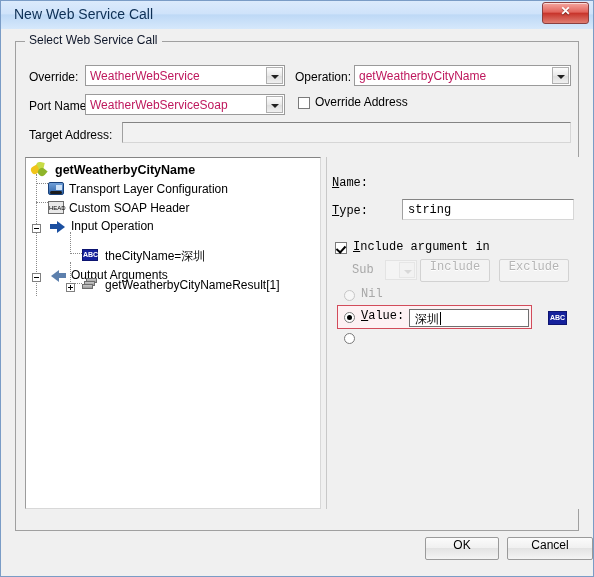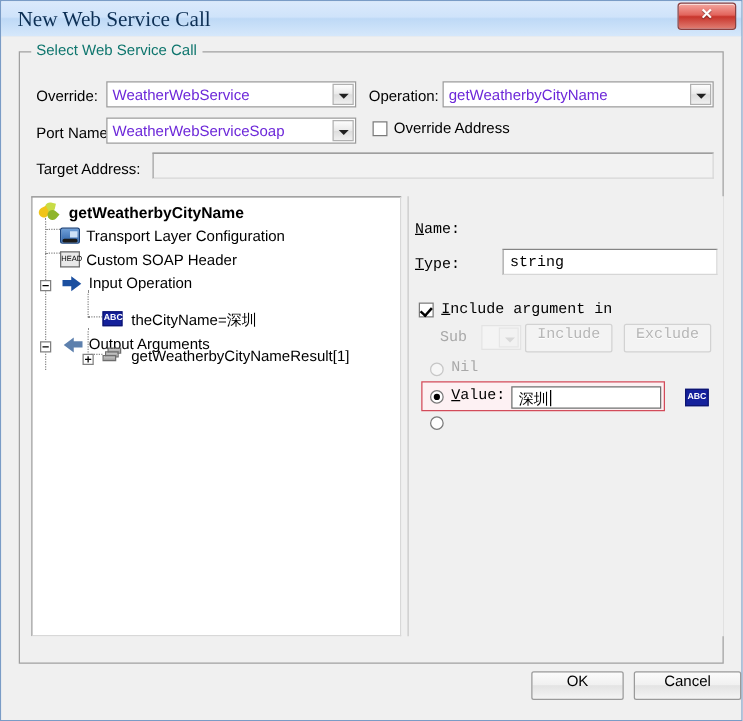--- a/index.html
+++ b/index.html
@@ -18,22 +18,22 @@
     background:linear-gradient(180deg,#eaf2fb 0%,#dfeaf7 100%);
   }
   
   .titlebar{
     position:absolute;left:0;top:0;right:0;height:28px;
     background:linear-gradient(180deg,#dbeafc 0%,#cfe3fa 45%,#bed9f6 50%,#d6e8fb 100%);
     border-bottom:1px solid #c3d6ea;
   }
   .title-text{
     position:absolute;left:13px;top:5px;
-    font-size:17px;color:#0d2f54;
-    font-family:Liberation Serif, serif;
+    font-size:14px;color:#0d2f54;
+    font-family:Liberation Sans, sans-serif;
     white-space:nowrap;
   }
   .close-btn{
     position:absolute;right:4px;top:1px;width:45px;height:20px;
     border:1px solid #8a4040;border-radius:3px;
     background:linear-gradient(180deg,#f4a7a0 0%,#e2645c 45%,#c8352c 52%,#e07d72 100%);
     box-shadow:inset 0 1px 0 rgba(255,255,255,.6);
     cursor:pointer;
   }
   .close-btn .x{
@@ -50,32 +50,32 @@
   
   .groupbox{
     position:absolute;left:14px;top:12px;width:564px;height:490px;
     border:1px solid #a0a0a0;
     box-sizing:border-box;
     background:transparent;
   }
   .groupbox-title{
     position:absolute;left:24px;top:4px;
     background:#f0f0f0;padding:0 4px;
-    font-size:12px;color:#0f766e;
+    font-size:12px;color:#0f172a;
     white-space:nowrap;
   }
   
   .lbl{position:absolute;font-size:12px;color:#000;white-space:nowrap;}
   .lbl.disabled{color:#a8a8a8;}
   .combo{
     position:absolute;box-sizing:border-box;height:21px;
     border:1px solid #9a9a9a;background:#fff;
   }
   .combo .val{
-    position:absolute;left:4px;top:3px;font-size:12px;color:#6d28d9;white-space:nowrap;
+    position:absolute;left:4px;top:3px;font-size:12px;color:#be185d;white-space:nowrap;
   }
   .combo .arrow{
     position:absolute;right:1px;top:1px;width:17px;height:17px;
     background:linear-gradient(180deg,#fdfdfd 0%,#e9e9e9 50%,#dcdcdc 51%,#f0f0f0 100%);
     border:1px solid #b0b0b0;box-sizing:border-box;
   }
   .combo .arrow:after{
     content:"";position:absolute;left:4px;top:7px;
     border-left:4px solid transparent;border-right:4px solid transparent;
     border-top:4px solid #202020;

